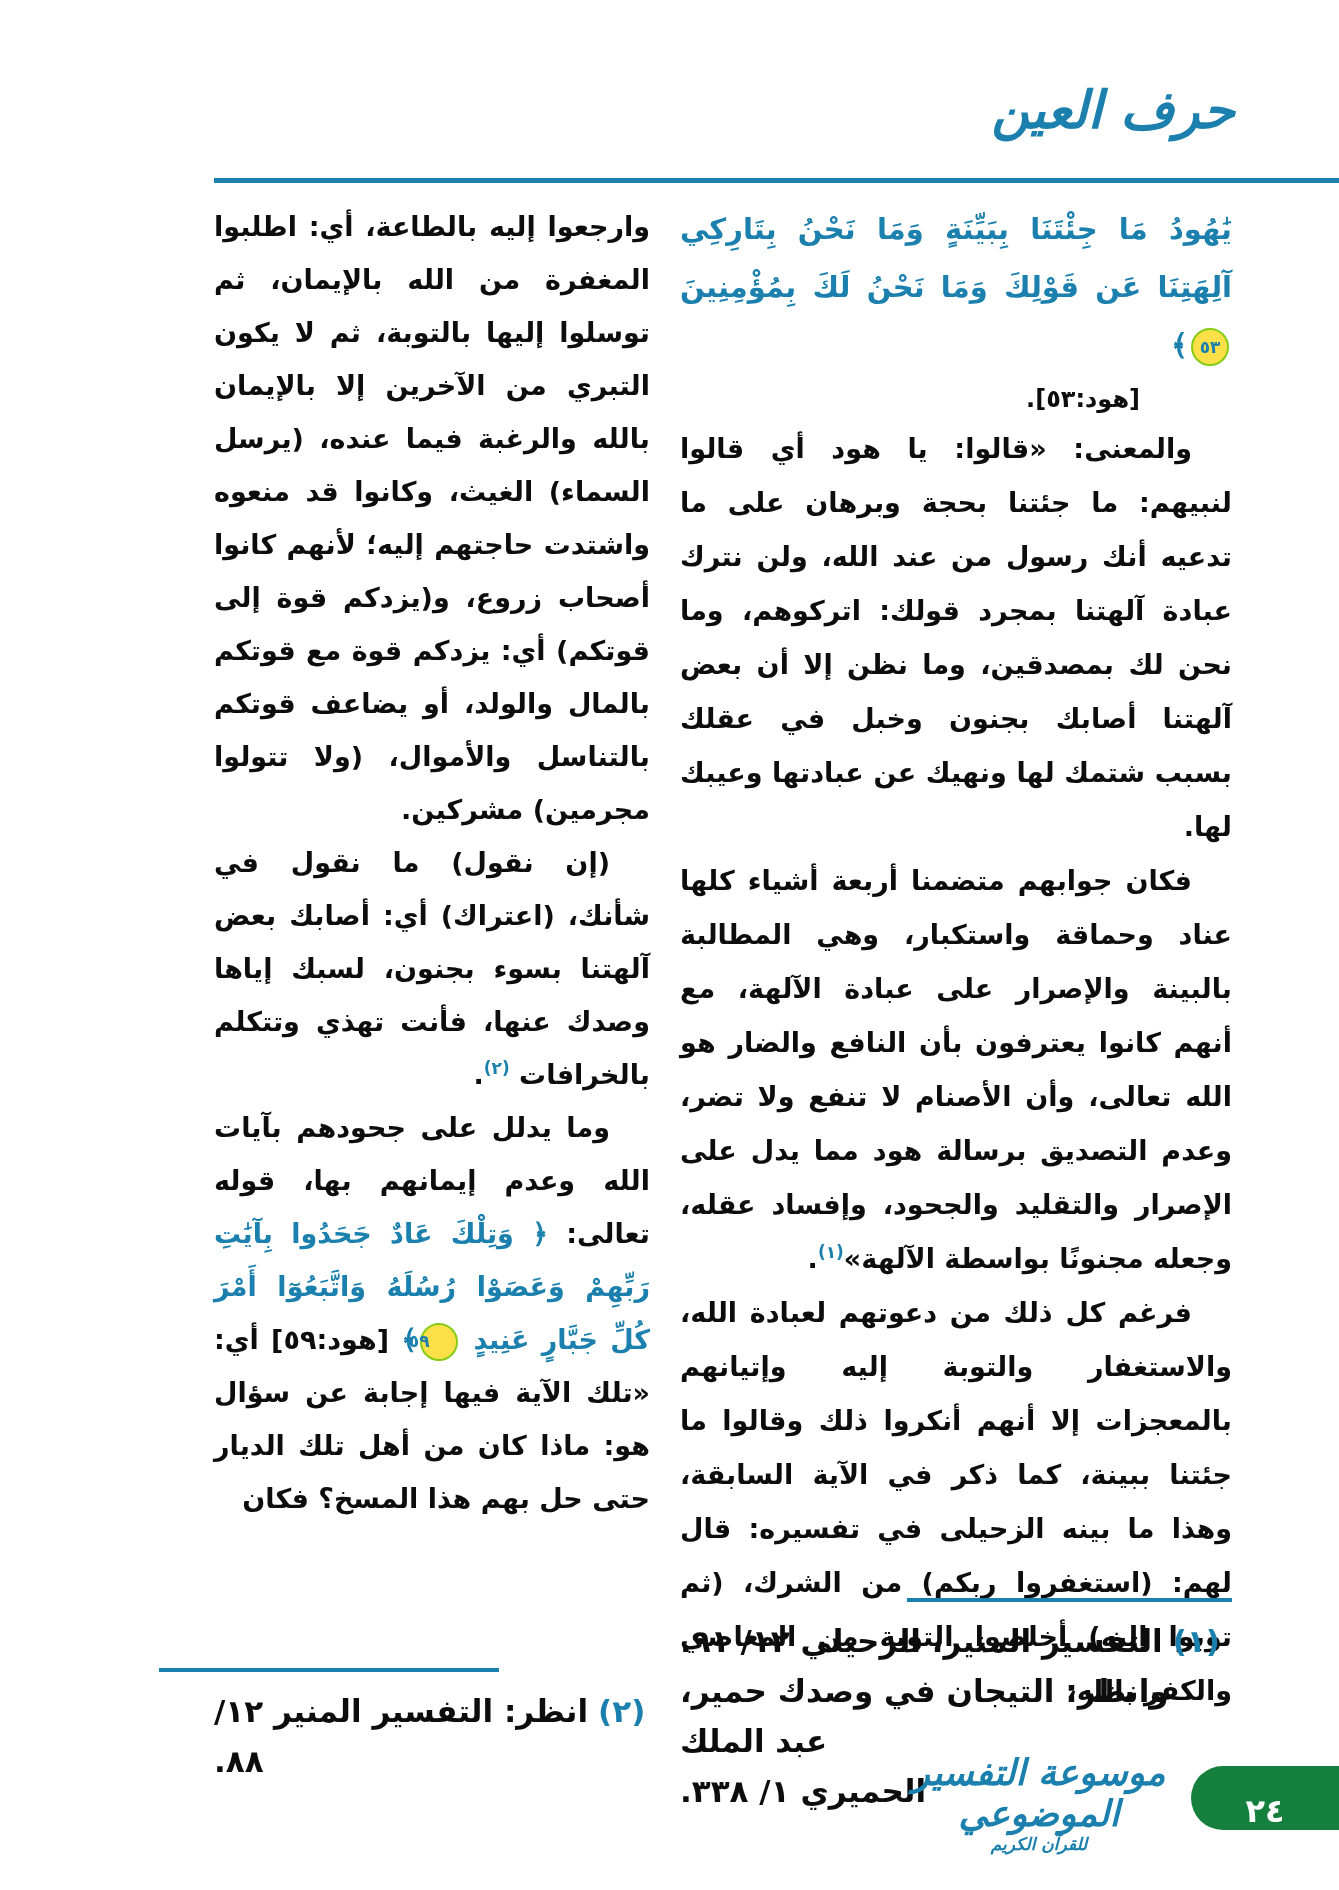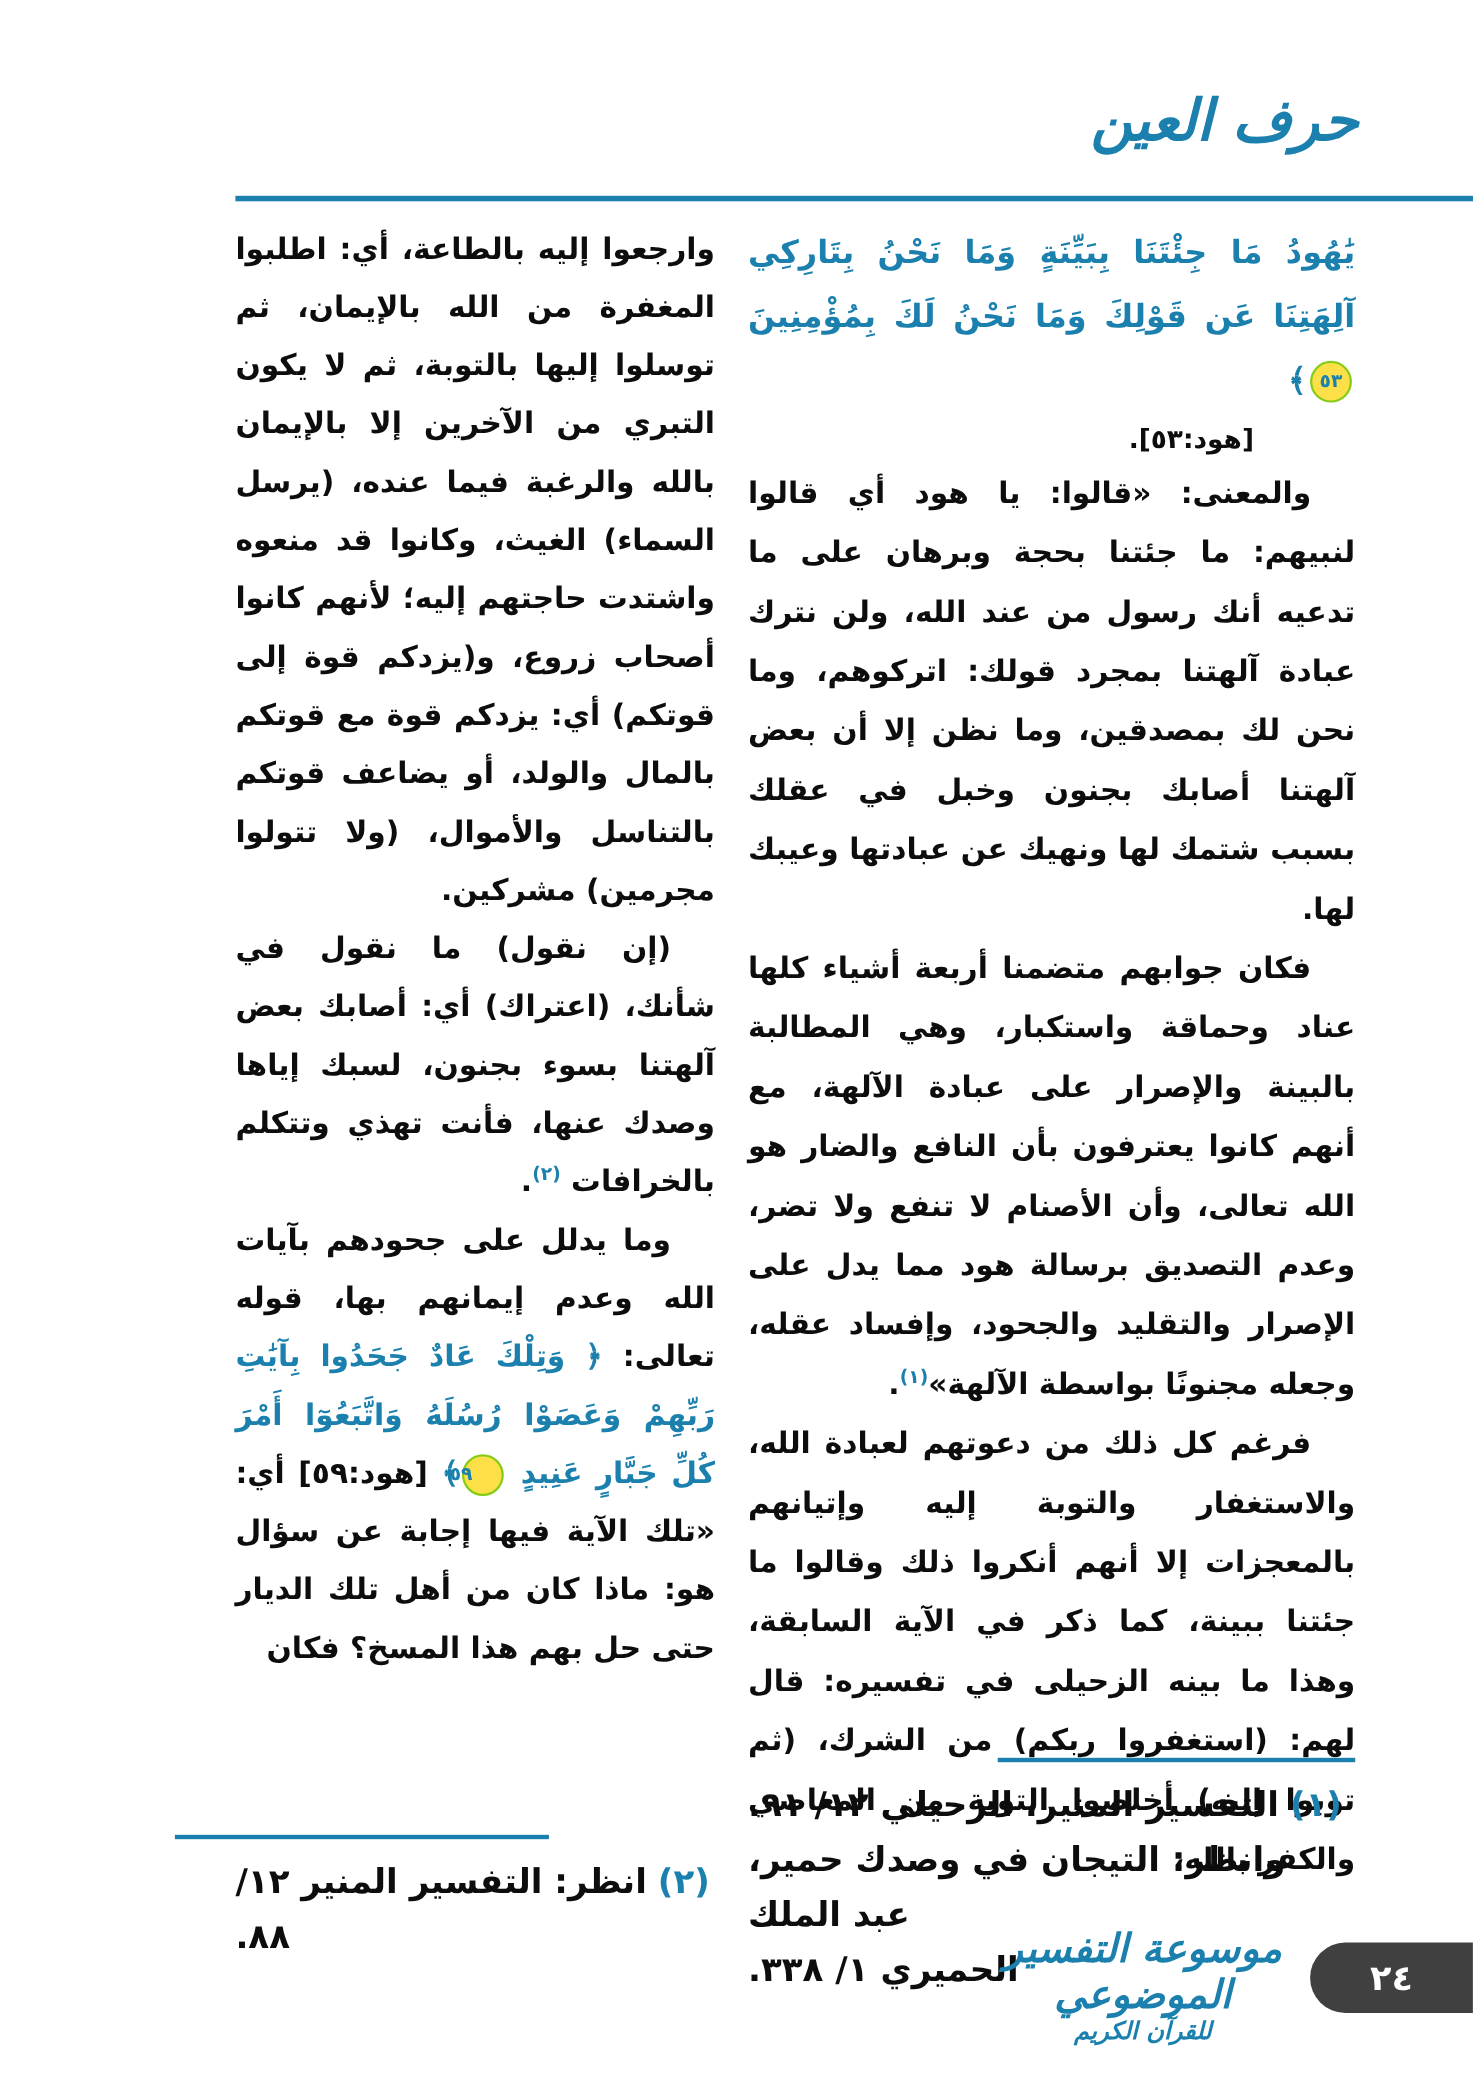--- a/index.html
+++ b/index.html
@@ -81,25 +81,25 @@
     text-align:left;margin:0;
   }
   .fn-cont{padding-right:52px;}
   .fn-marker{color:#1b80ad;margin-left:10px;}
   
   .footer-logo{
     position:absolute;top:1752px;right:150px;width:300px;
     text-align:center;color:#1b80ad;line-height:1.15;
   }
   .footer-logo .l1{font-size:36px;font-weight:bold;font-style:italic;letter-spacing:-1px;}
-  .footer-logo .l2{font-size:22px;font-weight:bold;font-style:italic;}
+  .footer-logo .l2{font-size:17px;font-weight:bold;font-style:italic;}
   .page-badge{
     position:absolute;top:1766px;right:0;width:148px;height:64px;
-    background:#404040;border-radius:32px 0 0 32px;
-    display:flex;align-items:center;justify-content:center;
+    background:#15803d;border-radius:32px 0 0 32px;
+    display:flex;align-items:flex-end;justify-content:center;
     color:#ffffff;font-size:32px;font-weight:bold;
   }
   .clearfix::after{content:"";display:table;clear:both;}
 </style>
 </head>
 <body>
 
 <div class="page">
 
   <div class="header-title">حرف العين</div>

